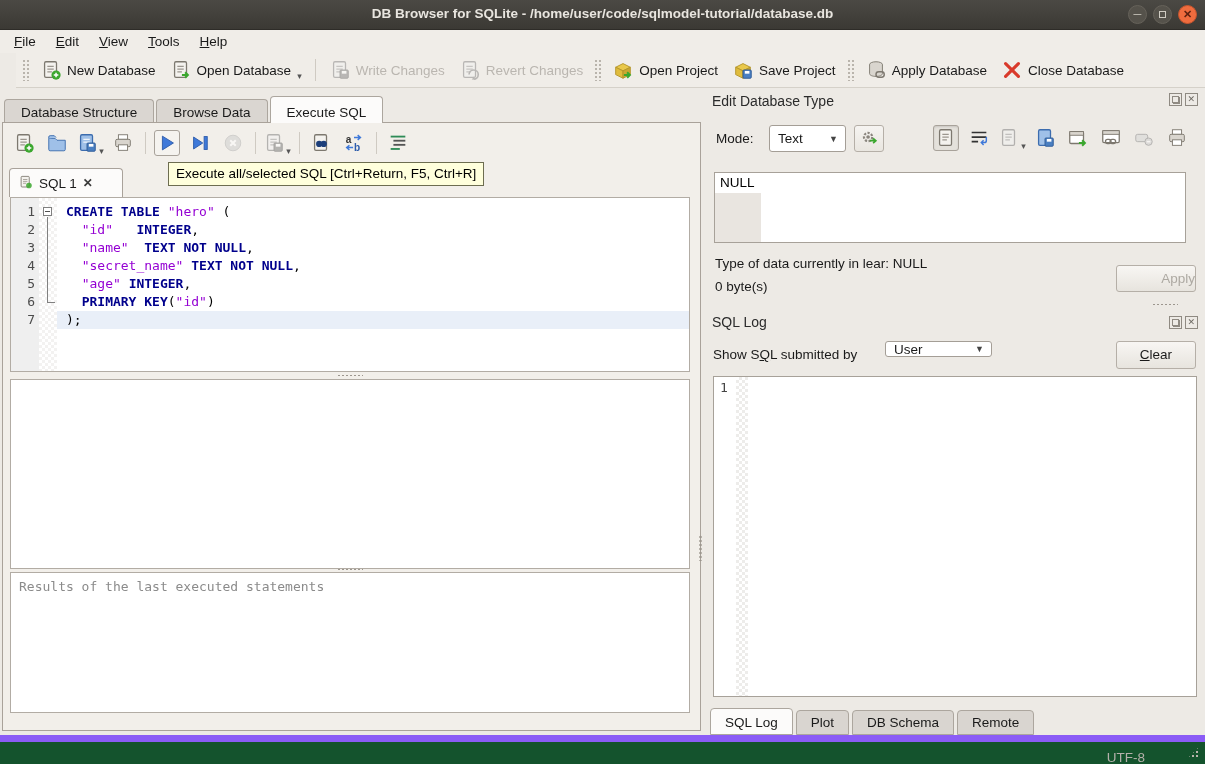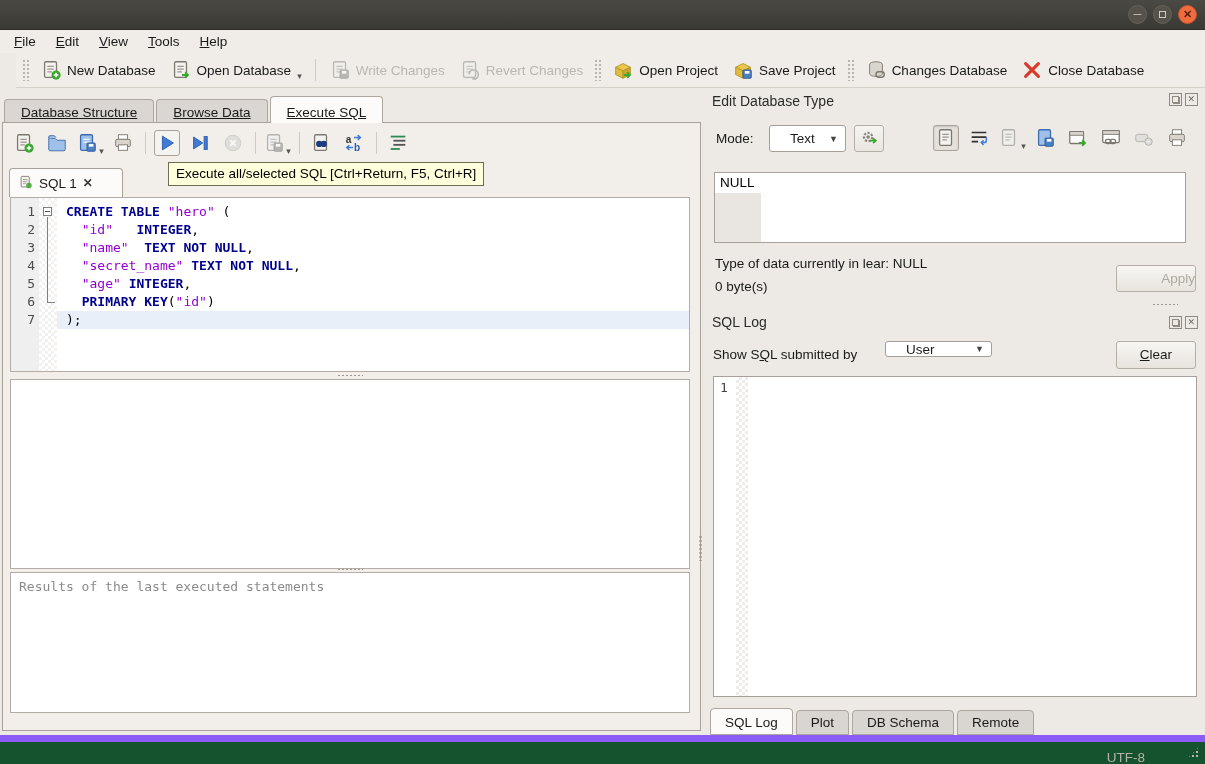--- a/index.html
+++ b/index.html
@@ -32,21 +32,21 @@
   .tbtn .lbl { white-space:nowrap; }
   .tbtn.disabled .lbl { color:#BAB6B0; }
   .tbtn.disabled svg { opacity:.45; filter:grayscale(1); }
   .tb-grip { width:7px; height:22px; margin:0 4px;
     background-image:radial-gradient(#b9b4ac 1px, transparent 1.2px); background-size:4px 4px; }
   .tb-sep { width:1px; height:22px; background:#CFCAC2; margin:0 6px; }
   .dd-caret { font-size:9px; color:#555; align-self:flex-end; margin-left:1px; }
 
   
   .left-panel { position:absolute; left:0; top:88px; width:703px; height:647px; }
-  .main-tabs { position:absolute; left:4px; top:8px; height:27px; display:flex;text-decoration:underline; }
+  .main-tabs { position:absolute; left:4px; top:8px; height:27px; display:flex; }
   .mtab { padding:5px 16px 4px; background:#DAD6D1; border:1px solid #ACA69E; border-bottom:none;
     border-radius:4px 4px 0 0; margin-right:2px; margin-top:3px; }
   .mtab.active { background:#FCFBFA; margin-top:0; padding-top:8px; position:relative; z-index:3; }
   .tab-pane { position:absolute; left:2px; top:34px; width:699px; height:609px;
     border:1px solid #A9A29A; background:#F2EFEA; }
 
   .sql-toolbar { position:absolute; left:8px; top:7px; display:flex; align-items:center; }
   .sicon { width:26px; height:26px; display:flex; align-items:center; justify-content:center; margin-right:7px; }
   .sicon.framed { border:1px solid #A8A29A; border-radius:3px; background:#F5F3EF; }
   .sicon.disabled svg { opacity:.5; filter:grayscale(1); }
@@ -89,21 +89,21 @@
   
   .dock { position:absolute; left:705px; top:88px; width:500px; height:647px; }
   .dock-title { position:absolute; font-size:14px; color:#2b2b2b; }
   .dock-btns { position:absolute; display:flex; gap:3px; }
   .dock-btn { width:13px; height:13px; border:1px solid #8f8a82; position:relative; background:#EDEAE5; }
   .dock-btn.float::after { content:""; position:absolute; left:2px; top:2px; width:5px; height:5px; border:1px solid #8f8a82; background:#EDEAE5; }
   .dock-btn.float::before { content:""; position:absolute; right:1px; bottom:1px; width:5px; height:5px; border:1px solid #8f8a82; }
   .dock-btn.close::before { content:"✕"; position:absolute; left:1.5px; top:-0.5px; font-size:9px; color:#6e6a63; }
 
   .combo { background:#fff; border:1px solid #A49E96; border-radius:3px; position:absolute;
-    display:flex; align-items:center; padding:0 20px; }
+    display:flex; align-items:center; padding:0 8px; }
   .combo .arrow { position:absolute; right:7px; font-size:9px; color:#444; }
   .btn { position:absolute; border:1px solid #B5AFA7; border-radius:3px;
     background:linear-gradient(#F8F6F3,#E7E4DE); text-align:center; }
   .btn.disabled { color:#ADA9A2; }
   .btn u { text-decoration:underline; }
 
   .cicon { width:26px; height:26px; display:flex; align-items:center; justify-content:center; }
   .cicon.pressed { border:1px solid #A8A29A; border-radius:3px; background:#E4E1DB; box-shadow:inset 0 1px 2px rgba(0,0,0,.12); }
   .cicon.disabled svg { opacity:.5; filter:grayscale(1); }
   .gearbtn { position:absolute; width:30px; height:27px; border:1px solid #B5AFA7; border-radius:3px;
@@ -132,20 +132,21 @@
   .sizegrip { position:absolute; right:5px; bottom:5px; width:13px; height:13px;
     background-image:radial-gradient(#b9b4ac 1px, transparent 1.2px); background-size:4px 4px;
     clip-path:polygon(100% 0, 100% 100%, 0 100%); }
 </style>
 </head>
 <body>
 
 <div id="app">
 
   <div class="titlebar">
+    <div class="title">DB Browser for SQLite - /home/user/code/sqlmodel-tutorial/database.db</div>
     <div class="winbtns">
       <div class="winbtn">─</div>
       <div class="winbtn"><span class="sq"></span></div>
       <div class="winbtn close">✕</div>
     </div>
   </div>
 
   <div class="menubar" id="menubar">
       <div class="menuitem"><u>F</u>ile</div>
       <div class="menuitem"><u>E</u>dit</div>
@@ -227,21 +228,21 @@
       </div>
       <div class="tb-grip"></div>
       <div class="tbtn">
         <span style="display: flex;">
           <svg width="22" height="22" viewBox="0 0 24 24">
             <ellipse cx="12" cy="6" rx="7" ry="3" fill="#D9D5CE" stroke="#7D786F"></ellipse>
             <path d="M5 6v10c0 1.7 3.1 3 7 3s7-1.3 7-3V6" fill="#D9D5CE" stroke="#7D786F"></path>
             <rect x="12" y="14" width="9" height="6" rx="3" fill="none" stroke="#7D786F" stroke-width="1.6"></rect>
           </svg>
         </span>
-        <span class="lbl">Changes Database</span>
+        <span class="lbl">Apply Database</span>
       </div>
       <div class="tbtn">
         <span style="display: flex;">
           <svg width="22" height="22" viewBox="0 0 24 24">
             <path d="M5 5 19 19M19 5 5 19" stroke="#D93A2B" stroke-width="3.4" stroke-linecap="round"></path>
           </svg>
         </span>
         <span class="lbl">Close Database</span>
       </div>
     </div>

